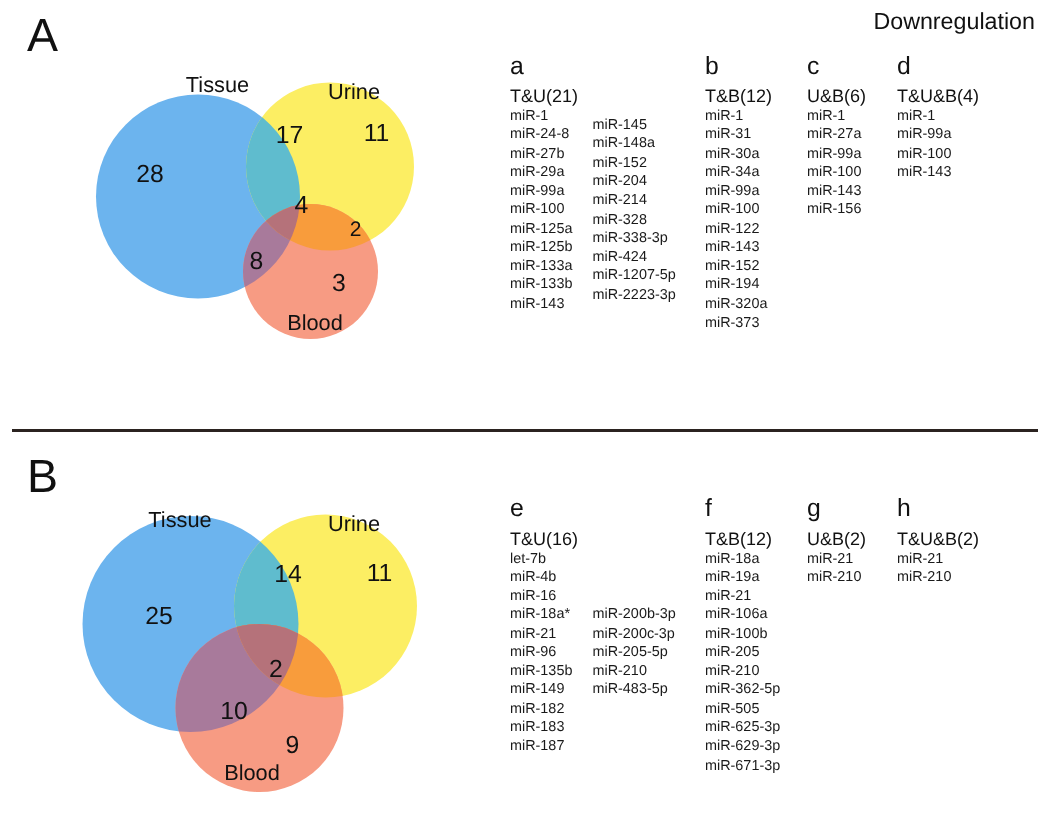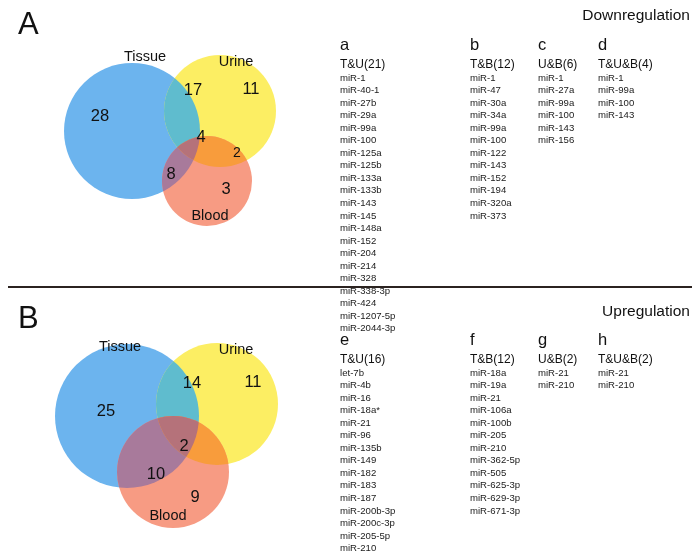--- a/index.html
+++ b/index.html
@@ -86,21 +86,21 @@
     font-weight: 400;
   }
   .list-head {
     font-size: 12px;
     line-height: 13px;
     color: #111;
     margin-bottom: 0.5px;
   }
   .cols {
     display: flex;
-    flex-direction: column;
+    flex-direction: row;
     gap: 0px;
   }
   .col { display: flex; flex-direction: column; }
   .col-1 { min-width: 55px; }
   .col-2 { min-width: 62px; justify-content: center; }
   .mir { display: block; }
 </style>
 </head>
 <body>
 
@@ -161,53 +161,53 @@
         <text class="venn-count" x="181" y="128" text-anchor="middle">4</text>
       </svg>
     </div>
 
     <div class="list-block" style="left:340px; top:36px;">
       <div class="list-letter">a</div>
       <div class="list-head">T&amp;U(21)</div>
       <div class="cols">
         <div class="col col-1">
           <span class="mir">miR-1</span>
-          <span class="mir">miR-40-1</span>
+          <span class="mir">miR-24-8</span>
           <span class="mir">miR-27b</span>
           <span class="mir">miR-29a</span>
           <span class="mir">miR-99a</span>
           <span class="mir">miR-100</span>
           <span class="mir">miR-125a</span>
           <span class="mir">miR-125b</span>
           <span class="mir">miR-133a</span>
           <span class="mir">miR-133b</span>
           <span class="mir">miR-143</span>
         </div>
         <div class="col col-2">
           <span class="mir">miR-145</span>
           <span class="mir">miR-148a</span>
           <span class="mir">miR-152</span>
           <span class="mir">miR-204</span>
           <span class="mir">miR-214</span>
           <span class="mir">miR-328</span>
           <span class="mir">miR-338-3p</span>
           <span class="mir">miR-424</span>
           <span class="mir">miR-1207-5p</span>
-          <span class="mir">miR-2044-3p</span>
+          <span class="mir">miR-2223-3p</span>
         </div>
       </div>
     </div>
 
     <div class="list-block" style="left:470px; top:36px;">
       <div class="list-letter">b</div>
       <div class="list-head">T&amp;B(12)</div>
       <div class="cols">
         <div class="col col-1">
           <span class="mir">miR-1</span>
-          <span class="mir">miR-47</span>
+          <span class="mir">miR-31</span>
           <span class="mir">miR-30a</span>
           <span class="mir">miR-34a</span>
           <span class="mir">miR-99a</span>
           <span class="mir">miR-100</span>
           <span class="mir">miR-122</span>
           <span class="mir">miR-143</span>
           <span class="mir">miR-152</span>
           <span class="mir">miR-194</span>
           <span class="mir">miR-320a</span>
           <span class="mir">miR-373</span>
@@ -242,21 +242,20 @@
         </div>
       </div>
     </div>
 
   </div>
 
   <div class="panel" id="panel-b">
 
     <div class="panel-letter" style="left:18px; top:12px;">B</div>
 
-    <div class="reg-title" style="top:12px;">Upregulation</div>
 
     <div class="venn" style="left:20px; top:14px;">
       <svg width="300" height="245" viewBox="0 0 300 245" xmlns="http://www.w3.org/2000/svg">
         <defs>
           <clipPath id="b-clip-tissue">
               <circle cx="107" cy="112" r="72"></circle>
             </clipPath>
           <clipPath id="b-clip-urine">
               <circle cx="197" cy="100" r="61"></circle>
             </clipPath>

